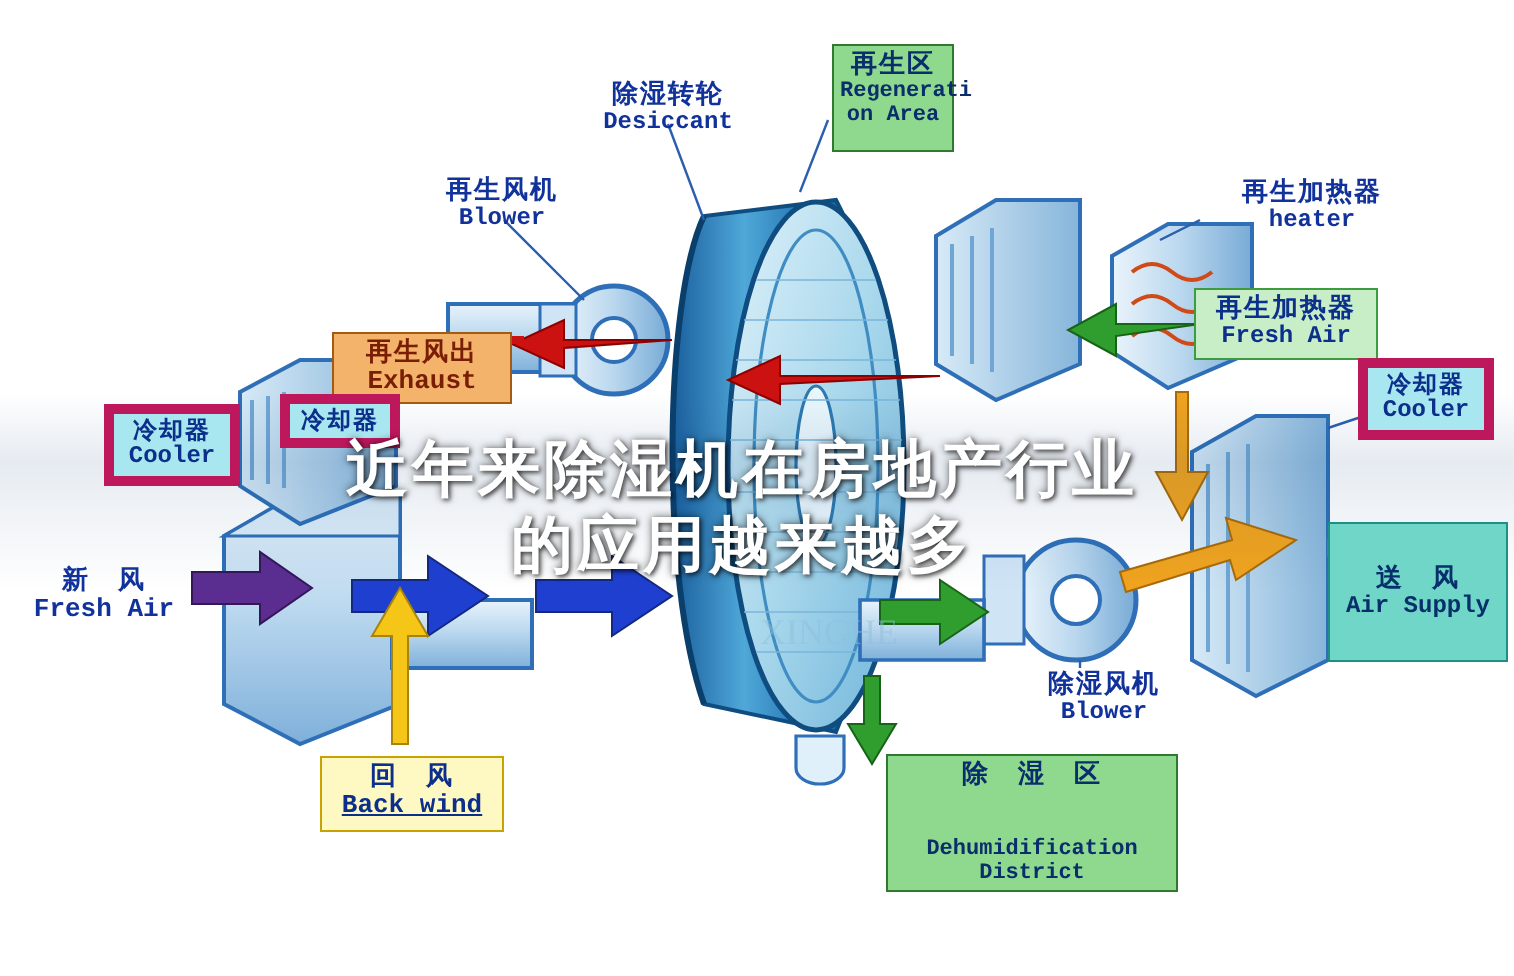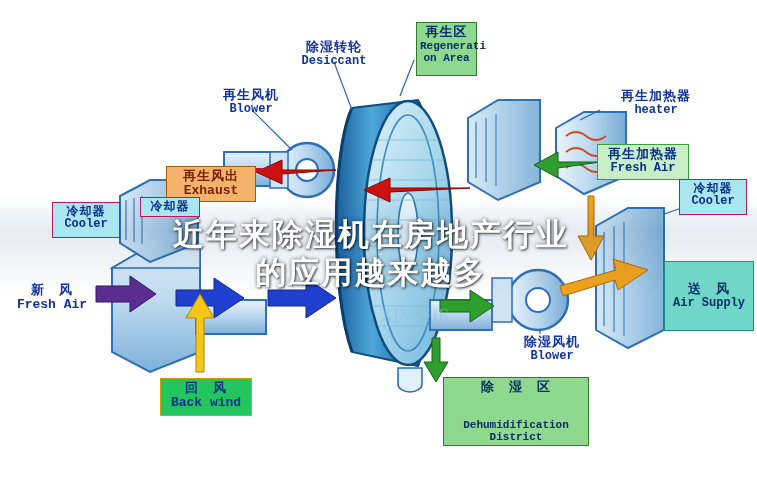--- a/index.html
+++ b/index.html
@@ -6,24 +6,24 @@
   #stage{position:relative;width:757px;height:488px;background:#ffffff;overflow:hidden;
          font-family:"Liberation Sans", sans-serif;}
   svg.diagram{position:absolute;left:0;top:0;width:757px;height:488px;}
 
   .lbl{position:absolute;box-sizing:border-box;text-align:center;line-height:1.12;
        font-family:"Liberation Sans", sans-serif;}
   .lbl .cn{display:block;font-weight:bold;letter-spacing:1px;}
   .lbl .en{display:block;font-family:"Liberation Mono", monospace;font-weight:bold;}
 
   
-  .box-yellow{background:#22c55e;border:1px solid #c8a200;color:#0b2f8a;}
+  .box-yellow{background:#fef9c3;border:1px solid #c8a200;color:#0b2f8a;}
   .box-orange{background:#f3b36b;border:1px solid #a35b12;color:#7a1d05;}
   .box-green {background:#8ed98e;border:1px solid #2f7a2f;color:#0a2d6b;}
-  .box-cyan  {background:#a8e6f0;border:1px solid #be185d;color:#0b2f8a;}
+  .box-cyan  {background:#a8e6f0;border:5px solid #be185d;color:#0b2f8a;}
   .box-ltgrn {background:#c7eec7;border:1px solid #3f9b3f;color:#0b2f8a;}
   .box-teal  {background:#6fd6c8;border:1px solid #1d8f84;color:#07306b;}
   .plain-blue{color:#11329b;}
 
   .overlay-title{position:absolute;left:0;width:742px;text-align:center;color:#ffffff;
       font-weight:bold;font-family:"Liberation Sans", sans-serif;
       text-shadow:0 0 4px rgba(0,0,0,.55), 1px 1px 2px rgba(0,0,0,.6);
       letter-spacing:2px;}
 </style>
 </head>
@@ -242,21 +242,21 @@
   <div class="lbl box-teal" id="lbl-10" style="left: 664px; top: 261px; width: 90px; min-height: 38px; padding: 20px 3px;">
     <span class="cn" style="font-size: 13px;">送　风</span>
     <span class="en" style="font-size: 12px;">Air Supply</span>
   </div>
   <div class="lbl plain-blue" id="lbl-11" style="left: 506px; top: 333px; width: 92px; min-height: 36px; padding: 2px 3px;">
     <span class="cn" style="font-size: 13px;">除湿风机</span>
     <span class="en" style="font-size: 12px;">Blower</span>
   </div>
   <div class="lbl box-yellow" id="lbl-12" style="left: 160px; top: 378px; width: 92px; min-height: 38px; padding: 2px 3px;">
     <span class="cn" style="font-size: 13px;">回　风</span>
-    <span class="en" style="font-size: 13px;">Back wind</span>
+    <span class="en" style="font-size: 13px; text-decoration: underline;">Back wind</span>
   </div>
   <div class="lbl box-green" id="lbl-13" style="left: 443px; top: 377px; width: 146px; min-height: 52px; padding: 2px 3px;">
     <span class="cn" style="font-size: 13px;">除　湿　区</span>
     <span class="en" style="font-size: 11px; margin-top: 24px;">Dehumidification District</span>
   </div>
 
   <div class="overlay-title" id="title-l1" style="top: 214px; font-size: 31px;">近年来除湿机在房地产行业</div>
   <div class="overlay-title" id="title-l2" style="top: 252px; font-size: 31px;">的应用越来越多</div>
 
 </div>

